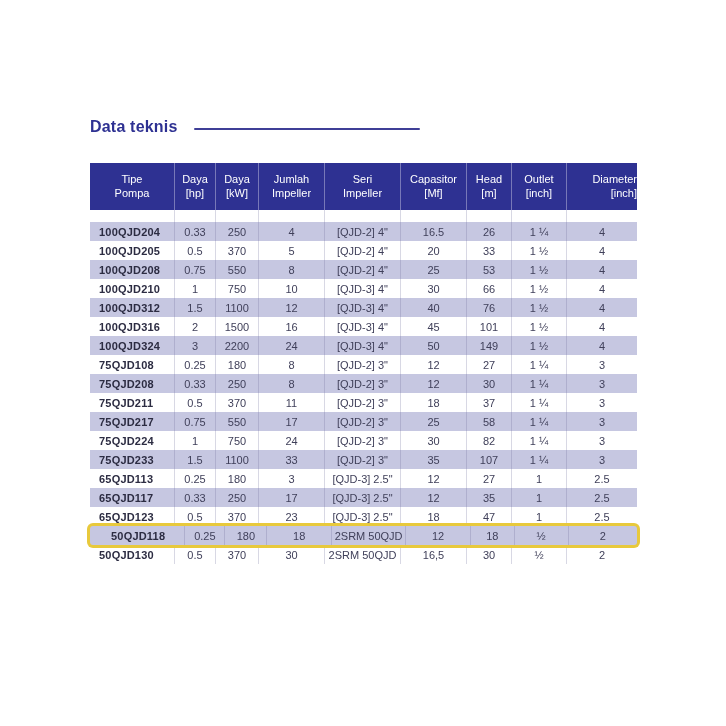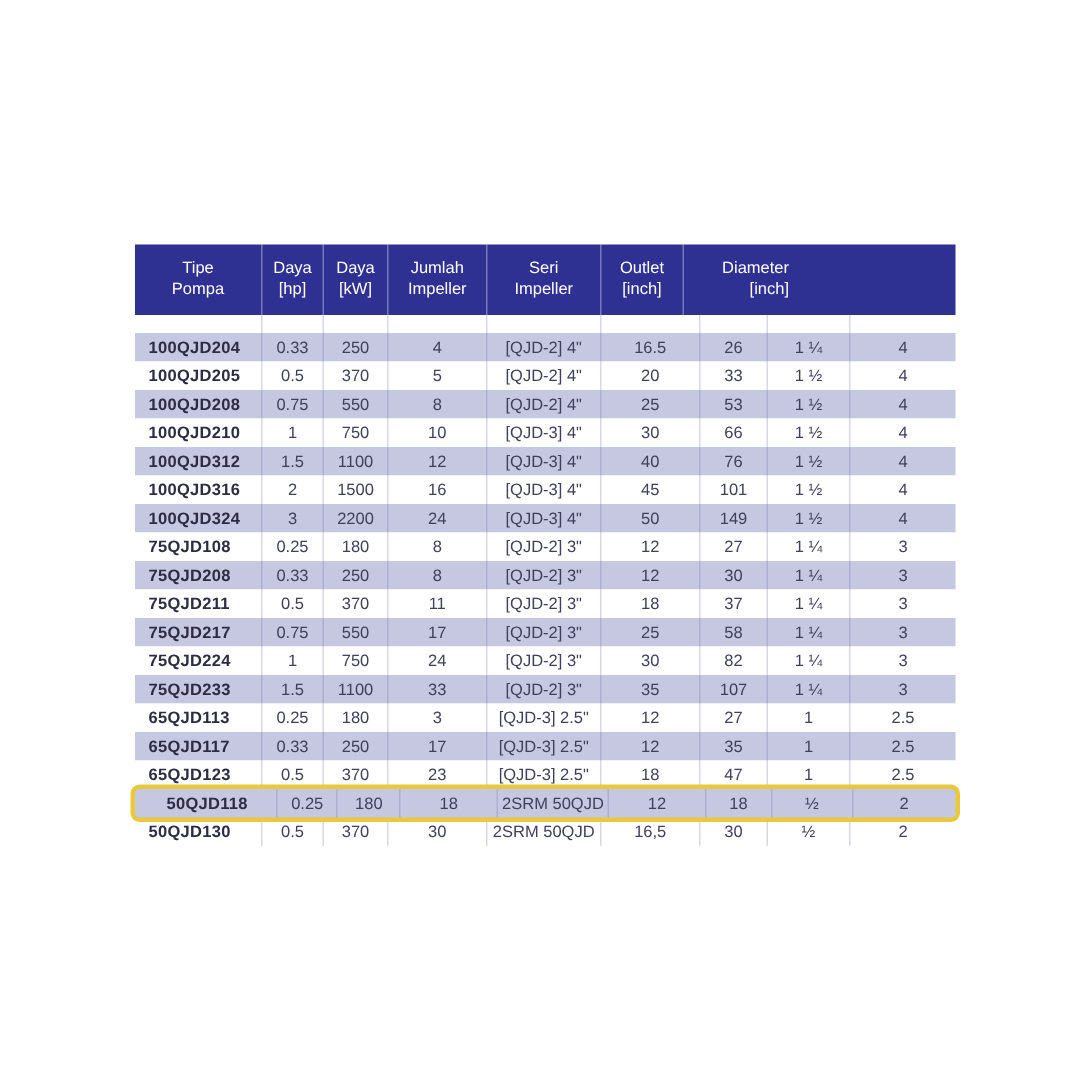--- a/index.html
+++ b/index.html
@@ -104,20 +104,24 @@
   .col4 { width: 76px; }
   .col5 { width: 66px; }
   .col6 { width: 45px; }
   .col7 { width: 55px; }
   .col8 { width: 70px; text-align: right; }
 </style>
 </head>
 <body>
 
 <div class="canvas">
+  <div class="title-wrap">
+    <div class="page-title">Data teknis</div>
+    <div class="title-line"></div>
+  </div>
   <div class="spec-table" id="spec-table">
       <div class="tr thead">
         <div class="th col0">
           <div>Tipe</div>
           <div>Pompa</div>
         </div>
         <div class="th col1">
           <div>Daya</div>
           <div>[hp]</div>
         </div>
@@ -125,20 +129,28 @@
           <div>Daya</div>
           <div>[kW]</div>
         </div>
         <div class="th col3">
           <div>Jumlah</div>
           <div>Impeller</div>
         </div>
         <div class="th col4">
           <div>Seri</div>
           <div>Impeller</div>
+        </div>
+        <div class="th col5">
+          <div>Capasitor</div>
+          <div>[Mf]</div>
+        </div>
+        <div class="th col6">
+          <div>Head</div>
+          <div>[m]</div>
         </div>
         <div class="th col7">
           <div>Outlet</div>
           <div>[inch]</div>
         </div>
         <div class="th col8">
           <div>Diameter</div>
           <div>[inch]</div>
         </div>
       </div>

